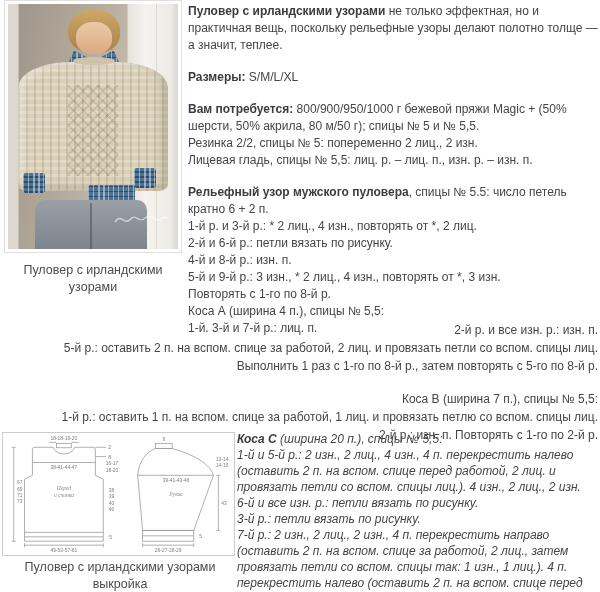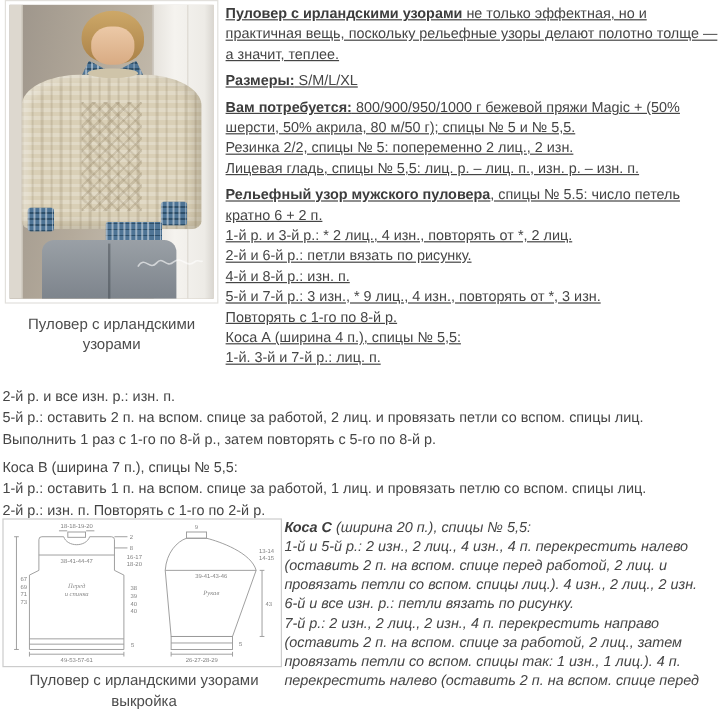--- a/index.html
+++ b/index.html
@@ -45,24 +45,24 @@
   .jeans-seam{position:absolute;left:49%;top:6%;width:2px;height:94%;background:rgba(60,66,74,.45);}
   .watermark{position:absolute;right:4%;bottom:7%;width:34%;height:10%;opacity:.8;}
 
   .caption{position:absolute;text-align:center;font-size:12.5px;line-height:17px;color:#4c4c4c;}
   .photo-caption{left:0;top:262px;width:186px;}
   .diagram-caption{left:0;top:559px;width:240px;}
 
   
   .par{margin:0;font-size:12px;line-height:17px;color:#454545;}
   .par b{font-weight:700;color:#3c3c3c;}
-  .gap{margin-top:5px;}
-  .colA{position:absolute;left:188px;top:3px;width:410px;text-decoration:underline;}
+  .gap{margin-top:15px;}
+  .colA{position:absolute;left:188px;top:3px;width:410px;}
   .colB{position:absolute;left:2px;top:321px;width:596px;}
-  .colB .par{line-height:18px;}
+  .colB .par{line-height:18px;text-align:right;}
   .colC{position:absolute;left:237px;top:431px;width:361px;font-style:italic;}
   .colC .par{line-height:16px;}
 
   
   .diagram-box{position:absolute;left:2px;top:432px;width:233px;height:124px;background:#fff;
                border:1px solid #cccccc;box-sizing:border-box;}
   .diagram-box svg{display:block;}
   .mline{stroke:#9a9a9a;stroke-width:0.8;fill:none;}
   .mtext{fill:#7d7d7d;font-size:5px;font-family:"Liberation Sans",sans-serif;}
   .mname{fill:#8a8a8a;font-size:5.6px;font-style:italic;font-family:"Liberation Serif",serif;}
@@ -104,39 +104,40 @@
   <div class="colA">
     <p class="par"><b>Пуловер с ирландскими узорами</b><span> не только эффектная, но и практичная вещь, поскольку рельефные узоры делают полотно толще — а значит, теплее.</span></p>
     <p class="par gap"><b>Размеры:</b><span> S/M/L/XL</span></p>
     <p class="par gap"><b>Вам потребуется:</b><span> 800/900/950/1000 г бежевой пряжи Magic + (50% шерсти, 50% акрила, 80 м/50 г); спицы № 5 и № 5,5.</span></p>
     <p class="par"><b></b><span>Резинка 2/2, спицы № 5: попеременно 2 лиц., 2 изн.</span></p>
     <p class="par"><b></b><span>Лицевая гладь, спицы № 5,5: лиц. р. – лиц. п., изн. р. – изн. п.</span></p>
     <p class="par gap"><b>Рельефный узор мужского пуловера</b><span>, спицы № 5.5: число петель кратно 6 + 2 п.</span></p>
     <p class="par"><b></b><span>1-й р. и 3-й р.: * 2 лиц., 4 изн., повторять от *, 2 лиц.</span></p>
     <p class="par"><b></b><span>2-й и 6-й р.: петли вязать по рисунку.</span></p>
     <p class="par"><b></b><span>4-й и 8-й р.: изн. п.</span></p>
-    <p class="par"><b></b><span>5-й и 7-й р.: 3 изн., * 9 лиц., 4 изн., повторять от *, 3 изн.</span></p>
+    <p class="par"><b></b><span>5-й и 9-й р.: 3 изн., * 2 лиц., 4 изн., повторять от *, 3 изн.</span></p>
     <p class="par"><b></b><span>Повторять с 1-го по 8-й р.</span></p>
     <p class="par"><b></b><span>Коса А (ширина 4 п.), спицы № 5,5:</span></p>
     <p class="par"><b></b><span>1-й. 3-й и 7-й р.: лиц. п.</span></p>
   </div>
 
   <div class="colB">
     <p class="par"><b></b><span>2-й р. и все изн. р.: изн. п.</span></p>
     <p class="par"><b></b><span>5-й р.: оставить 2 п. на вспом. спице за работой, 2 лиц. и провязать петли со вспом. спицы лиц.</span></p>
     <p class="par"><b></b><span>Выполнить 1 раз с 1-го по 8-й р., затем повторять с 5-го по 8-й р.</span></p>
     <p class="par gap"><b></b><span>Коса В (ширина 7 п.), спицы № 5,5:</span></p>
     <p class="par"><b></b><span>1-й р.: оставить 1 п. на вспом. спице за работой, 1 лиц. и провязать петлю со вспом. спицы лиц.</span></p>
     <p class="par"><b></b><span>2-й р.: изн. п. Повторять с 1-го по 2-й р.</span></p>
   </div>
 
   <div class="colC">
     <p class="par"><b>Коса С</b><span> (ширина 20 п.), спицы № 5,5:</span></p>
     <p class="par"><b></b><span>1-й и 5-й р.: 2 изн., 2 лиц., 4 изн., 4 п. перекрестить налево (оставить 2 п. на вспом. спице перед работой, 2 лиц. и провязать петли со вспом. спицы лиц.). 4 изн., 2 лиц., 2 изн.</span></p>
     <p class="par"><b></b><span>6-й и все изн. р.: петли вязать по рисунку.</span></p>
+    <p class="par"><b></b><span>3-й р.: петли вязать по рисунку.</span></p>
     <p class="par"><b></b><span>7-й р.: 2 изн., 2 лиц., 2 изн., 4 п. перекрестить направо (оставить 2 п. на вспом. спице за работой, 2 лиц., затем провязать петли со вспом. спицы так: 1 изн., 1 лиц.). 4 п. перекрестить налево (оставить 2 п. на вспом. спице перед</span></p>
   </div>
 
   <div class="diagram-box">
     <svg width="231" height="122" viewBox="0 0 233 124">
 
       <g>
         <path class="mline" d="M21,110 L21,47 L29,43 L29,17 Q29,14.5 31.5,14.5 L50,14.5 C53,23.5 69,23.5 72,14.5 L90.5,14.5 Q93,14.5 93,17 L93,43 L101,47 L101,110 Z"></path>
         <rect class="mline" x="53.5" y="10.5" width="15" height="4.5"></rect>
         <line class="mline" x1="21" y1="101" x2="101" y2="101"></line>

